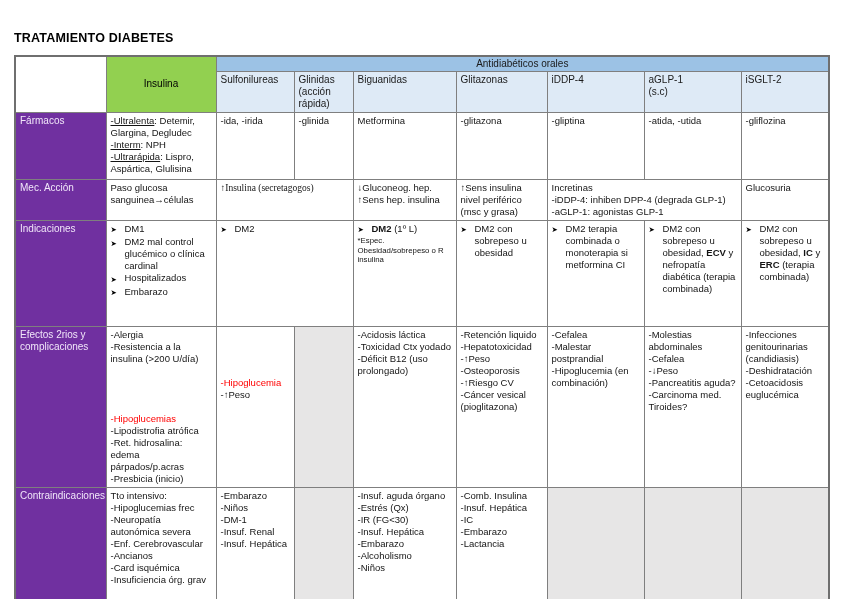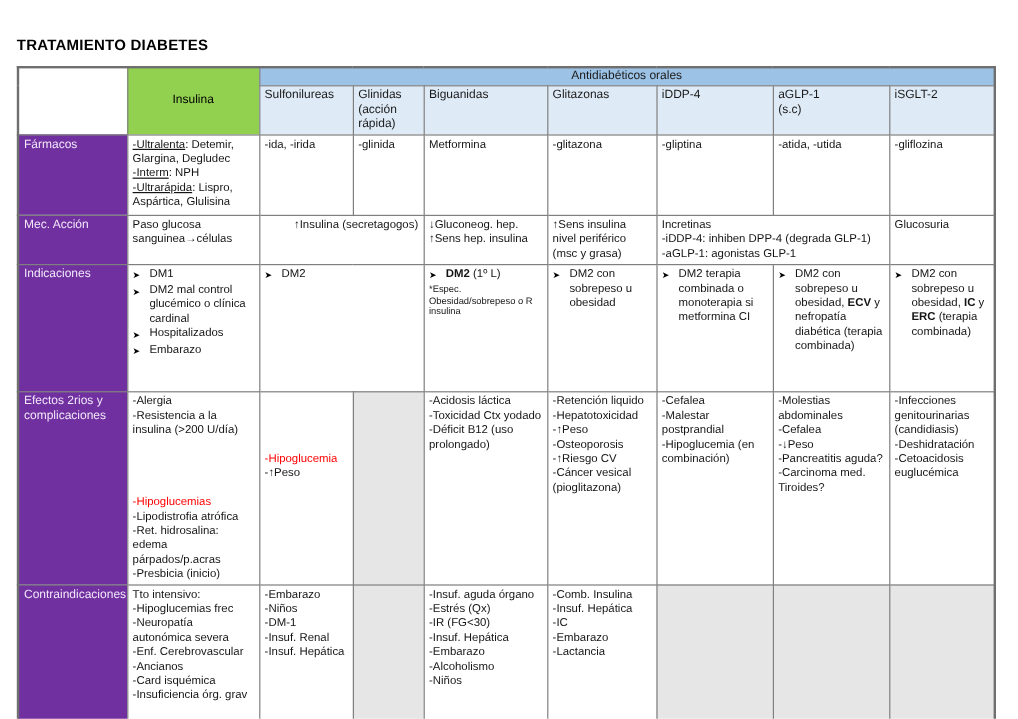--- a/index.html
+++ b/index.html
@@ -27,21 +27,21 @@
     background:var(--green); text-align:center; vertical-align:middle;
     font-size:10px; color:#000;margin-left:24px;
   }
   td.band {
     background:var(--blue-band); text-align:center; vertical-align:middle;
     padding:0; font-size:10px; color:#1a1a1a;margin-left:44px;
   }
   td.colh { background:var(--blue-header); font-size:10px; color:#1a1a1a; }
   td.rowh { background:var(--purple); color:var(--rowh-text); font-size:10px; }
   td.gray { background:var(--gray-cell); }
-  td.center { text-align:right; }
+  td.center { text-align:left;font-family:Liberation Serif, serif; }
   .line { min-height:0; }
   .line.bullet { display:flex; }
   .marker { flex:0 0 14px; width:14px; font-size:7.5px; padding-top:1.5px; color:#000; }
   .btext { flex:1 1 auto; }
   .u { text-decoration:underline; }
   .b { font-weight:bold; }
   .red { color:var(--red-text);margin-top:48px; }
   .small { font-size:7.8px; line-height:9.5px; }
 </style>
 </head>

